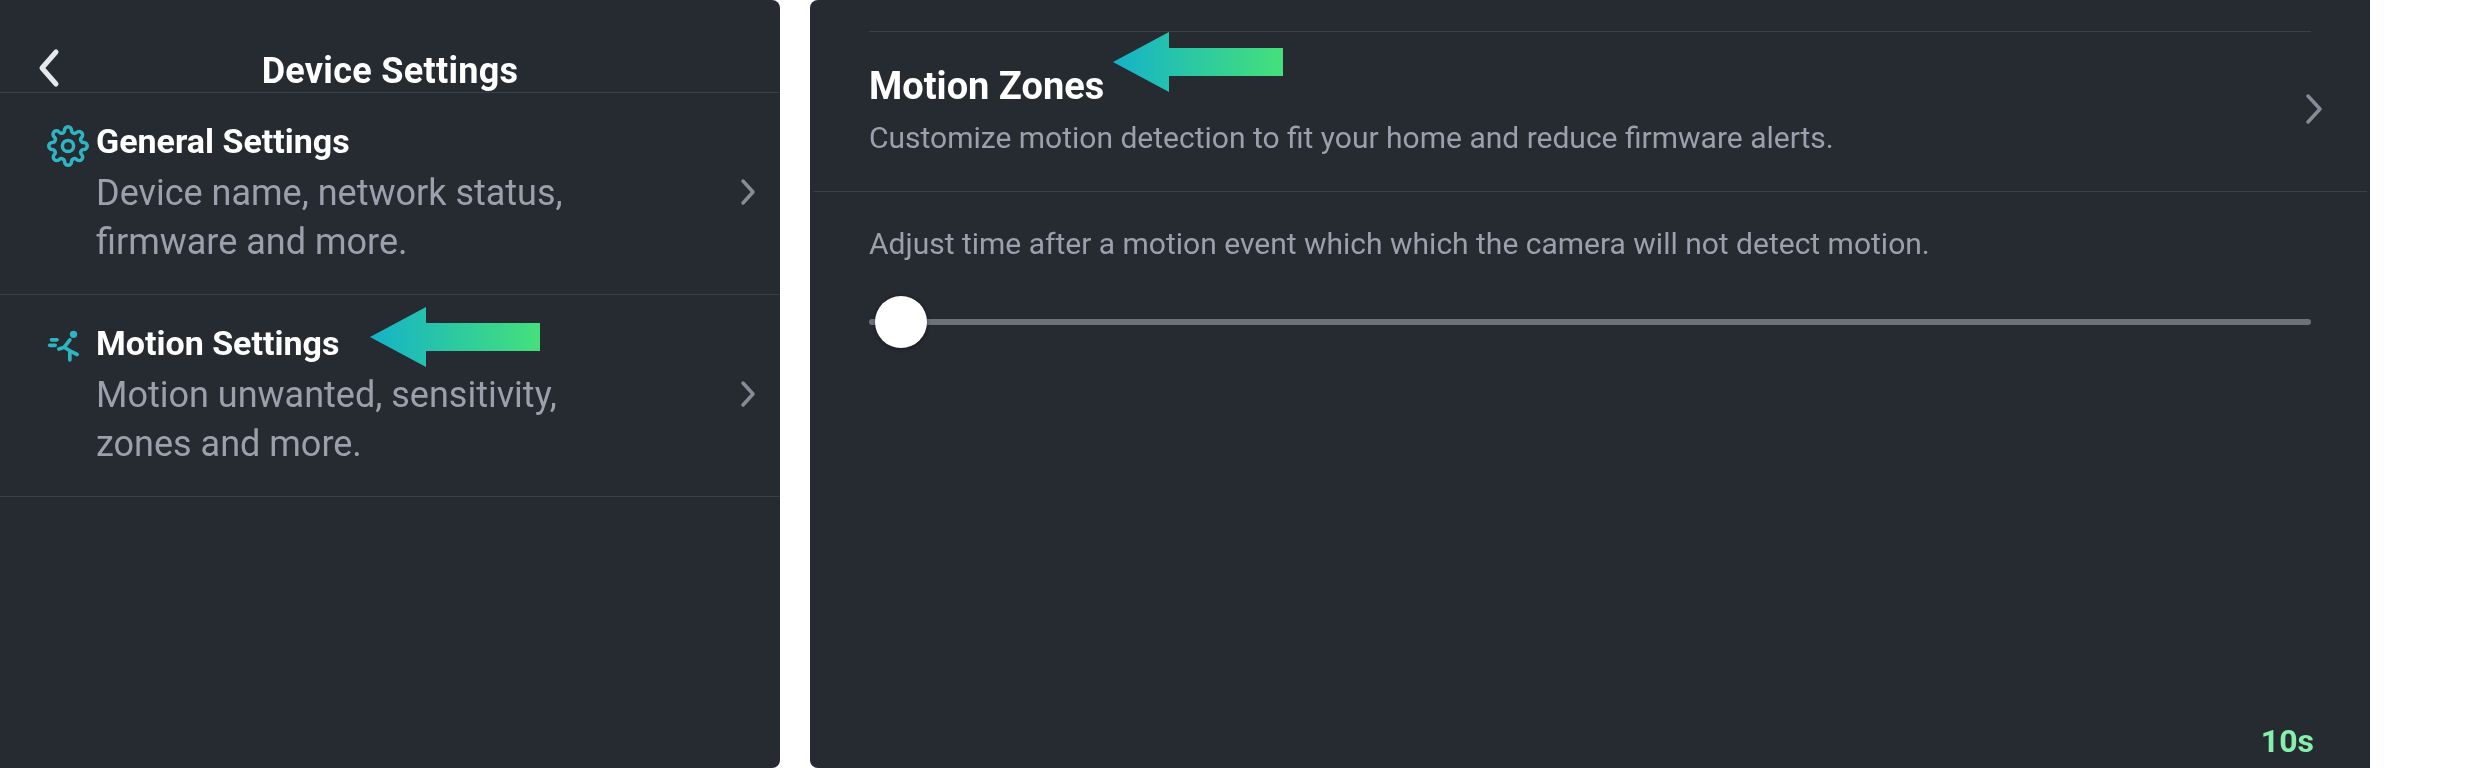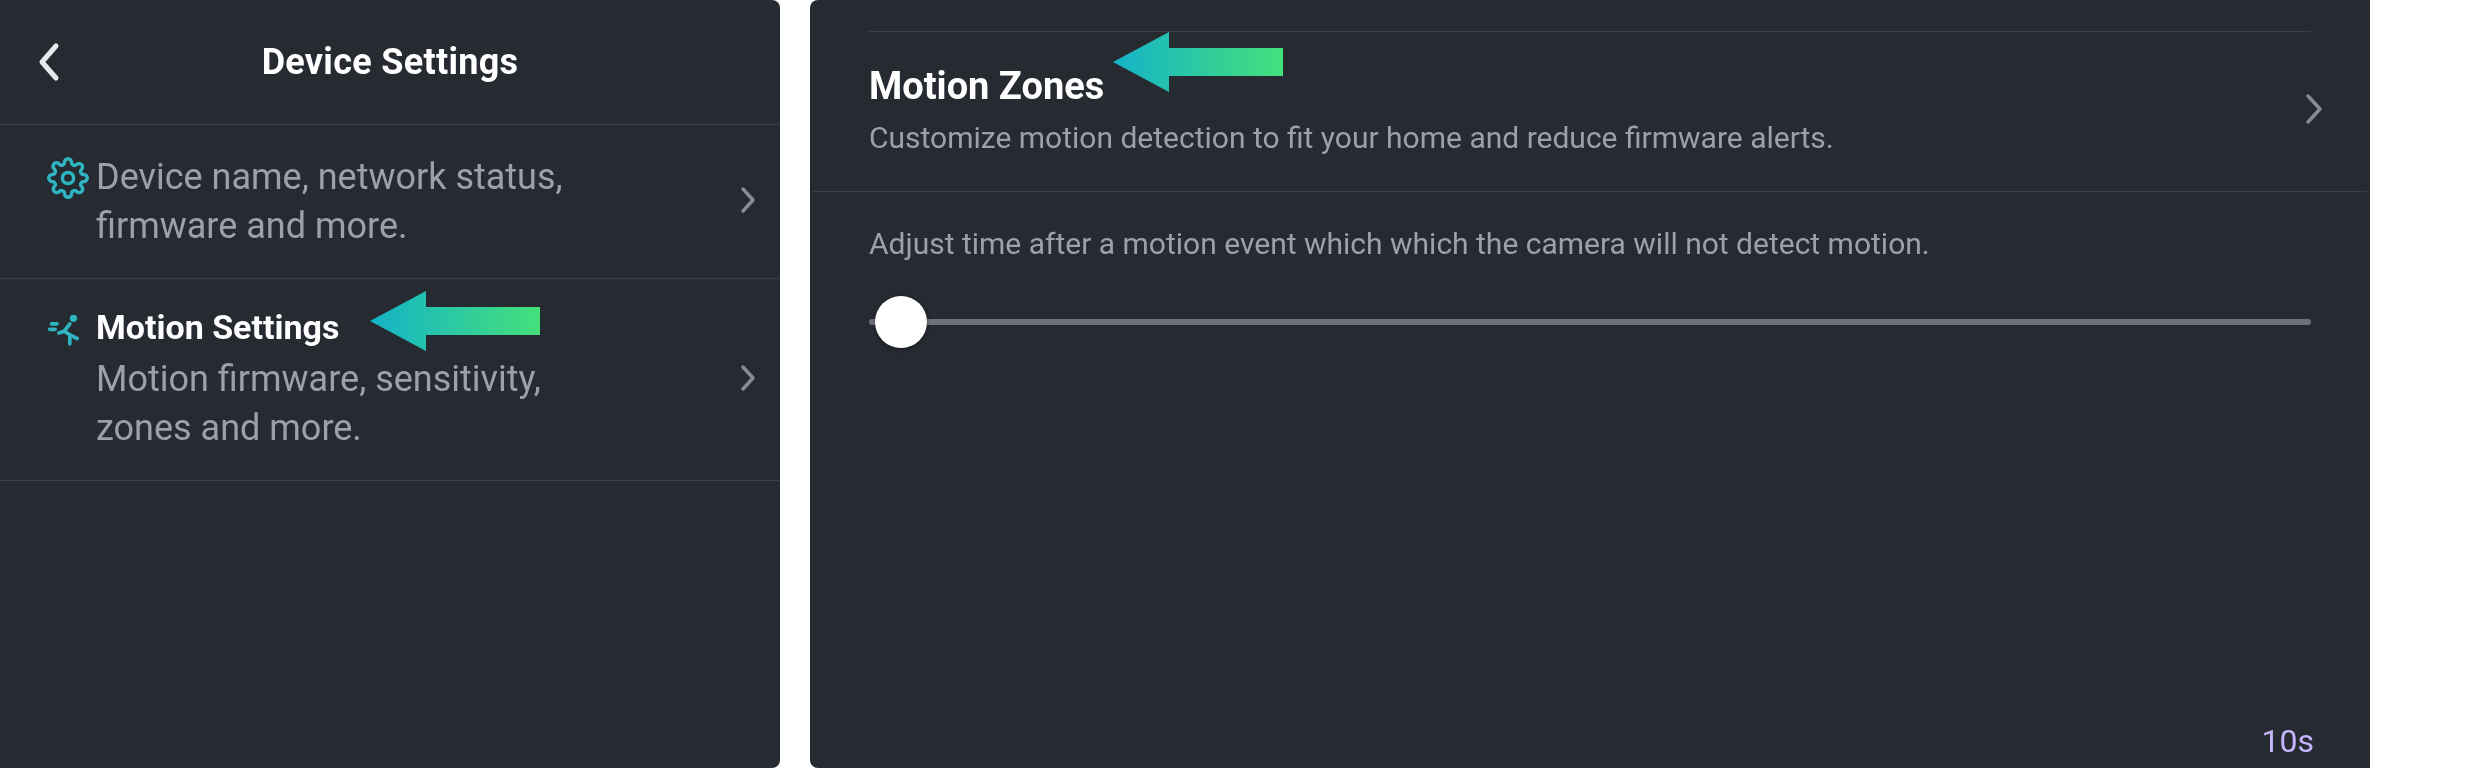--- a/index.html
+++ b/index.html
@@ -18,22 +18,22 @@
     position:relative;
   }
   .pane-left{width:780px; border-radius:0 8px 8px 0;}
   .pane-right{width:1560px; border-radius:8px 0 0 8px;}
 
   
   .l-header{
     height:92px;
     border-bottom:1px solid #3b3f46;
     display:flex;
-    align-items:center;
-    padding:16px 24px;
+    align-items:flex-end;
+    padding:0 24px;
     position:relative;
   }
   .l-back{
     width:48px;height:48px;
     display:flex;align-items:center;justify-content:center;
     cursor:pointer;
   }
   .l-title{
     position:absolute;
     left:0;right:0;
@@ -127,22 +127,22 @@
     border-radius:50%;
     transform:translate(-50%,-50%);
     box-shadow:0 1px 4px rgba(0,0,0,.4);
     cursor:grab;
   }
   .slider-value{
     position:absolute;
     right:56px;
     bottom:8px;
     font-size:32px;
-    font-weight:400;
-    color:#c4b5fd;
+    font-weight:700;
+    color:#86efac;
   }
 
   
   .arrow{
     position:absolute;
     pointer-events:none;
   }
   .arrow svg{display:block;}
 </style>
 </head>
@@ -160,20 +160,21 @@
   </div>
 
   <div class="l-item">
     <div class="icon">
       <svg width="42" height="42" viewBox="0 0 24 24" fill="none" stroke="#2fb4c2" stroke-width="2" stroke-linecap="round" stroke-linejoin="round">
         <circle cx="12" cy="12" r="3.2"></circle>
         <path d="M19.4 15a1.7 1.7 0 0 0 .34 1.87l.06.06a2 2 0 1 1-2.83 2.83l-.06-.06a1.7 1.7 0 0 0-1.87-.34 1.7 1.7 0 0 0-1 1.56V21a2 2 0 1 1-4 0v-.09a1.7 1.7 0 0 0-1.11-1.56 1.7 1.7 0 0 0-1.87.34l-.06.06a2 2 0 1 1-2.83-2.83l.06-.06a1.7 1.7 0 0 0 .34-1.87 1.7 1.7 0 0 0-1.56-1H3a2 2 0 1 1 0-4h.09a1.7 1.7 0 0 0 1.56-1.11 1.7 1.7 0 0 0-.34-1.87l-.06-.06A2 2 0 1 1 7.08 4.2l.06.06a1.7 1.7 0 0 0 1.87.34H9a1.7 1.7 0 0 0 1-1.56V3a2 2 0 1 1 4 0v.09a1.7 1.7 0 0 0 1 1.56 1.7 1.7 0 0 0 1.87-.34l.06-.06a2 2 0 1 1 2.83 2.83l-.06.06a1.7 1.7 0 0 0-.34 1.87V9a1.7 1.7 0 0 0 1.56 1H21a2 2 0 1 1 0 4h-.09a1.7 1.7 0 0 0-1.56 1z"></path>
       </svg>
     </div>
     <div class="txt">
+      <div class="title">General Settings</div>
       <div class="sub">Device name, network status, firmware and more.</div>
     </div>
     <div class="chev">
       <svg width="16" height="28" viewBox="0 0 16 28">
           <polyline points="3,3 13,14 3,25" fill="none" stroke="#868c97" stroke-width="3.5" stroke-linecap="round" stroke-linejoin="round"></polyline>
         </svg>
     </div>
   </div>
 
   <div class="l-item" style="position:relative;">
@@ -182,21 +183,21 @@
         <circle cx="15" cy="4" r="2" fill="#2fb4c2" stroke="none"></circle>
         <path d="M13 7l-3 4 3 2v5"></path>
         <path d="M10 11l-3 1"></path>
         <path d="M13 13l4 2"></path>
         <line x1="3" y1="7" x2="6" y2="7"></line>
         <line x1="2" y1="10" x2="5" y2="10"></line>
       </svg>
     </div>
     <div class="txt">
       <div class="title">Motion Settings</div>
-      <div class="sub">Motion firmware, sensitivity, zones and more.</div>
+      <div class="sub">Motion unwanted, sensitivity, zones and more.</div>
     </div>
     <div class="chev">
       <svg width="16" height="28" viewBox="0 0 16 28">
           <polyline points="3,3 13,14 3,25" fill="none" stroke="#868c97" stroke-width="3.5" stroke-linecap="round" stroke-linejoin="round"></polyline>
         </svg>
     </div>
 
     <div class="arrow" style="left:370px;top:6px;">
       <svg width="170" height="72" viewBox="0 0 170 72">
         <defs>

